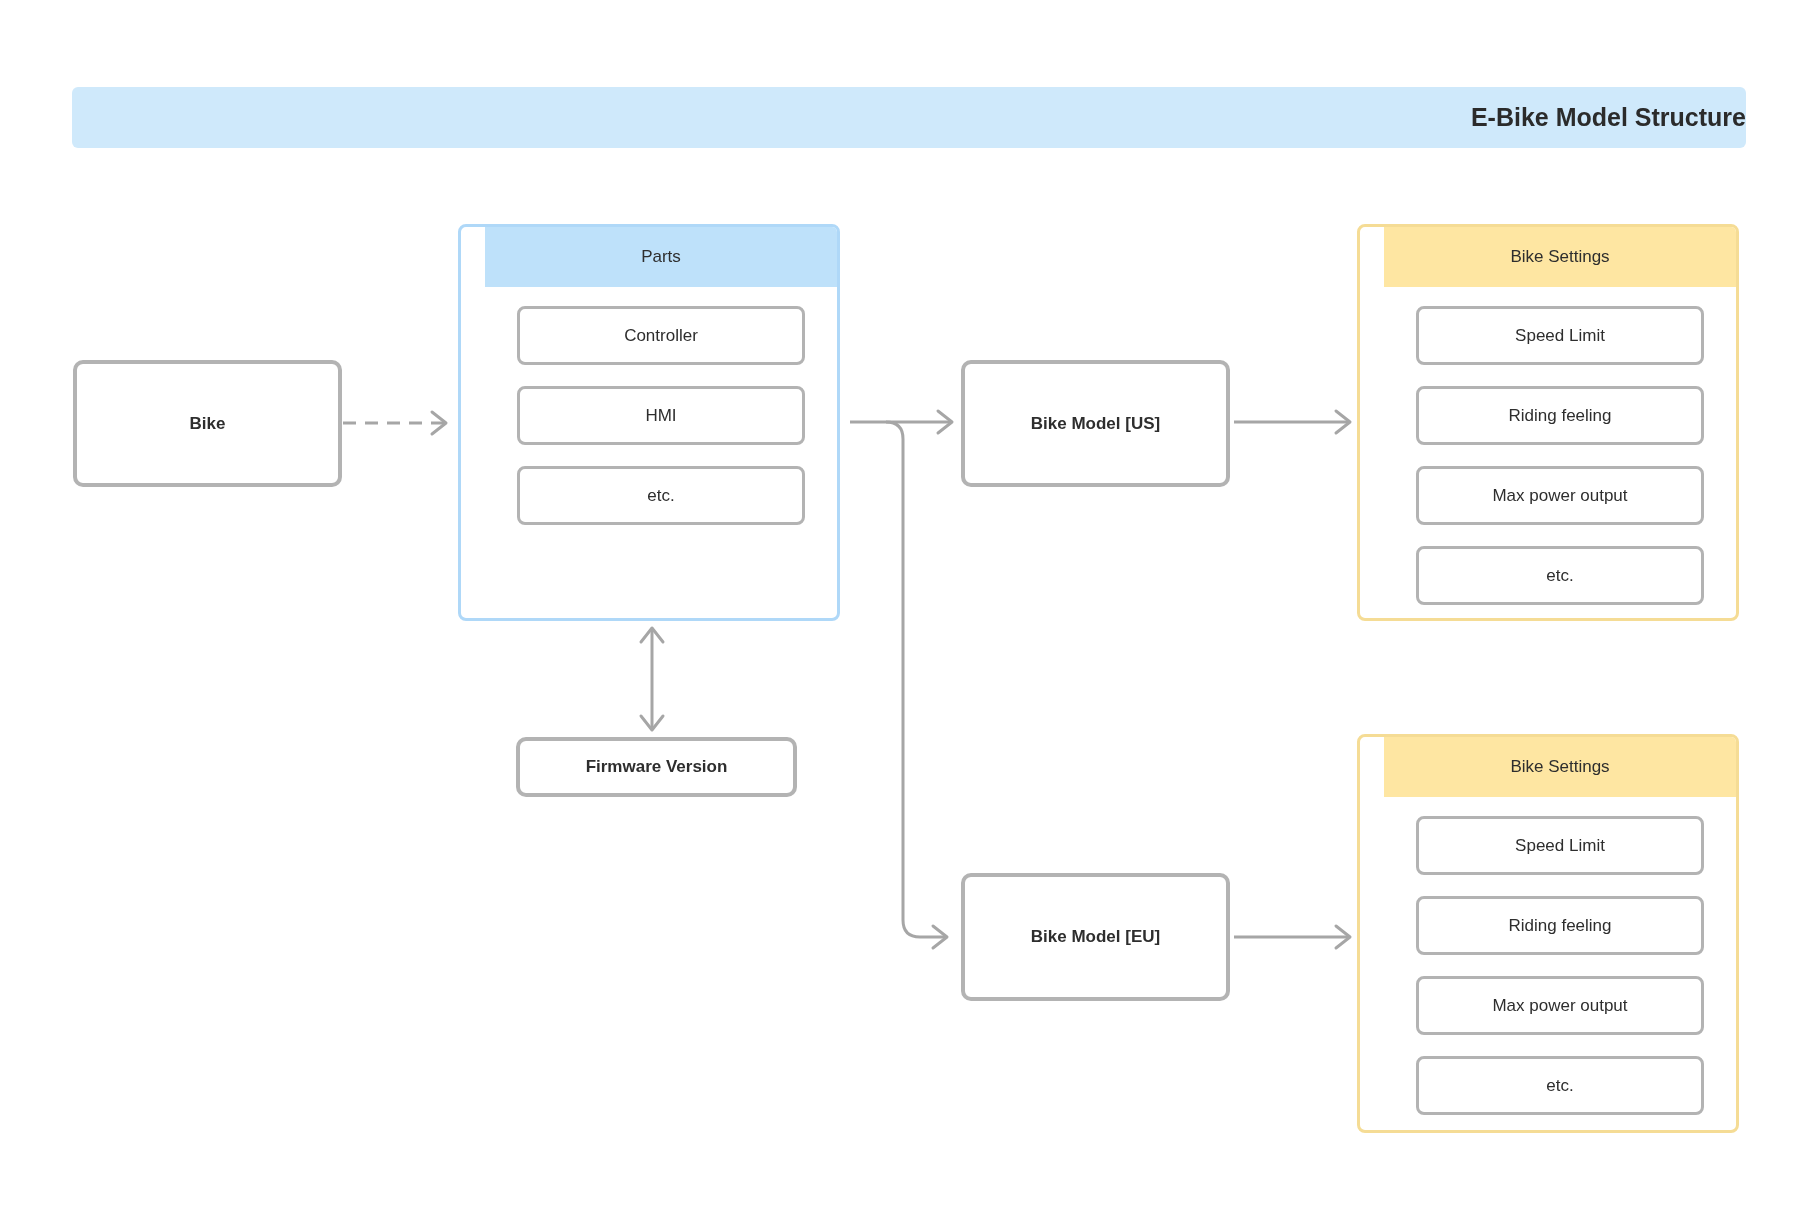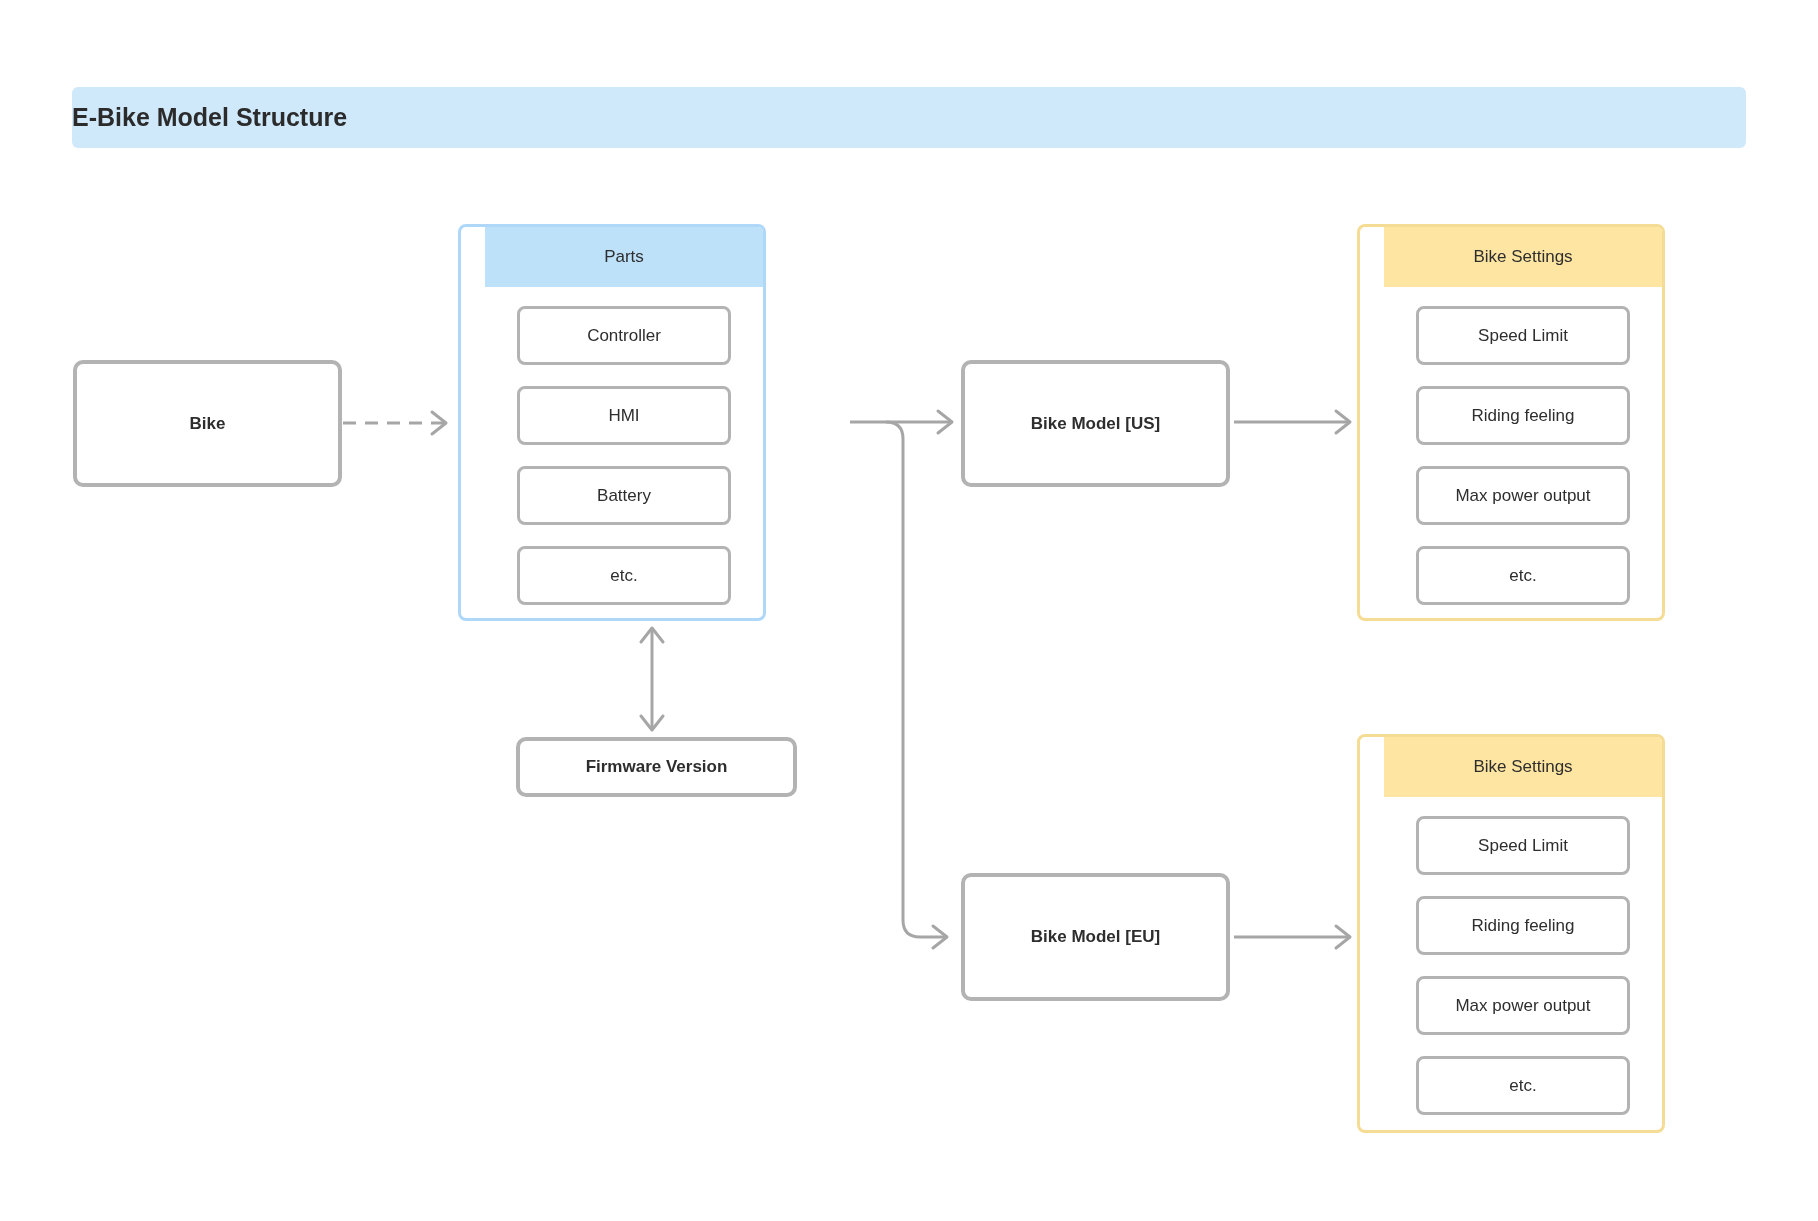--- a/index.html
+++ b/index.html
@@ -23,36 +23,36 @@
     overflow:hidden;
   }
   .edges{position:absolute;left:0;top:0;width:1818px;height:1221px;pointer-events:none;}
   .edges path{stroke:var(--edge);stroke-width:3;fill:none;}
   .edges path.dashed{stroke-dasharray:13 9;}
   #arrowhead path{stroke:var(--edge);stroke-width:3;fill:none;}
 
   .banner{
     position:absolute;left:72px;top:87px;width:1674px;height:61px;
     background:var(--banner-fill);border-radius:6px;
-    display:flex;align-items:center;justify-content:flex-start;
+    display:flex;align-items:center;justify-content:flex-end;
     font-size:25px;font-weight:700;color:#2b2b2b;
   }
   .node{
     position:absolute;background:#ffffff;
     border:4px solid var(--box-border);border-radius:10px;
     display:flex;align-items:center;justify-content:center;
     font-size:17px;text-align:center;font-weight:bold;
   }
   .node.bike{left:73px;top:360px;width:269px;height:127px;}
   .node.firmware{left:516px;top:737px;width:281px;height:60px;}
   .node.model-us{left:961px;top:360px;width:269px;height:127px;}
   .node.model-eu{left:961px;top:873px;width:269px;height:128px;}
 
   .container{
-    position:absolute;width:308px;
+    position:absolute;width:382px;
     background:#ffffff;border-radius:8px;
     border:3px solid var(--blue-container-border);
     display:flex;flex-direction:column;overflow:hidden;padding-left:24px;
   }
   .container.yellow{border-color:var(--yellow-container-border);}
   .container.parts{left:458px;top:224px;height:397px;}
   .container.settings-us{left:1357px;top:224px;height:397px;}
   .container.settings-eu{left:1357px;top:734px;height:399px;}
   .container-header{
     flex:0 0 60px;
@@ -98,21 +98,20 @@
 
   <div class="node bike">
     <span>Bike</span>
   </div>
 
   <div class="container parts">
     <div class="container-header">Parts</div>
     <div class="container-body">
       <div class="item">Controller</div>
       <div class="item">HMI</div>
-      <div class="item">Battery</div>
       <div class="item">etc.</div>
     </div>
   </div>
 
   <div class="node firmware">
     <span>Firmware Version</span>
   </div>
 
   <div class="node model-us">
     <span>Bike Model [US]</span>

